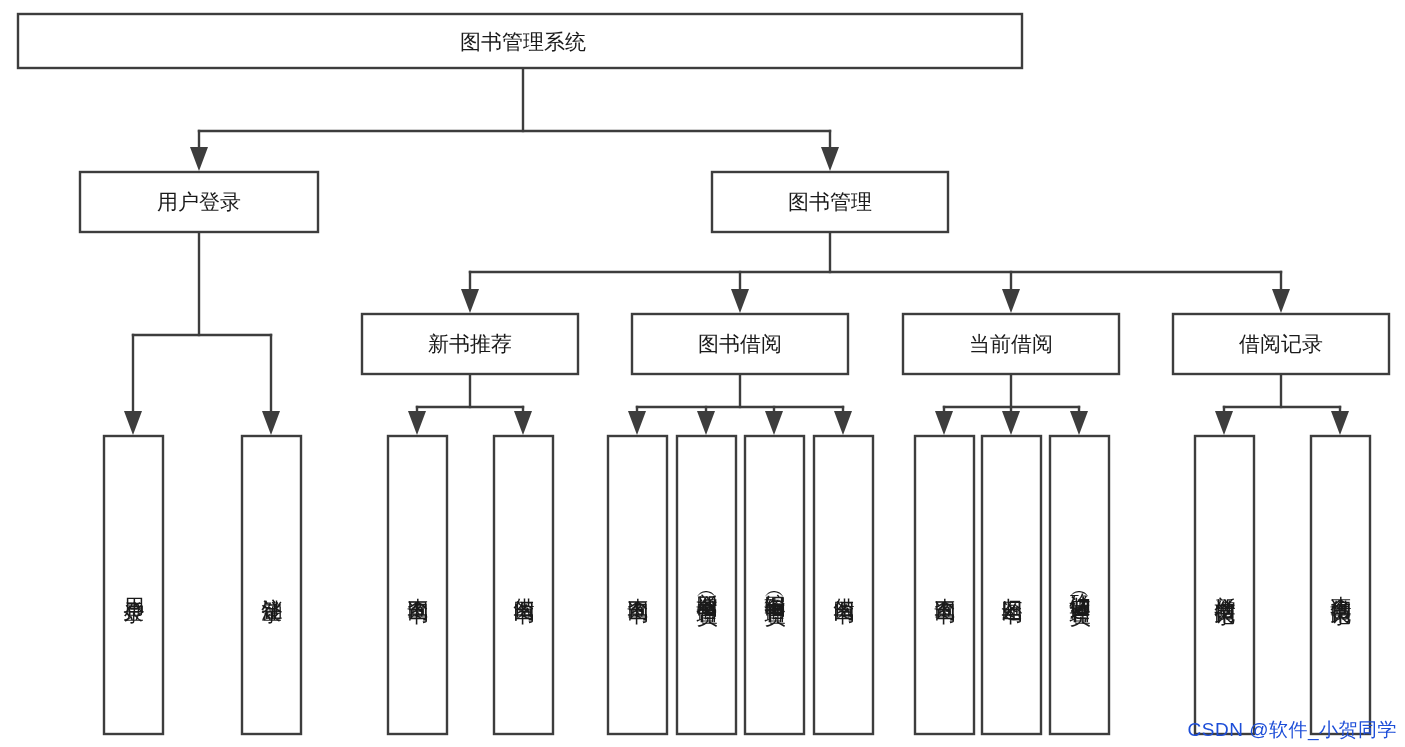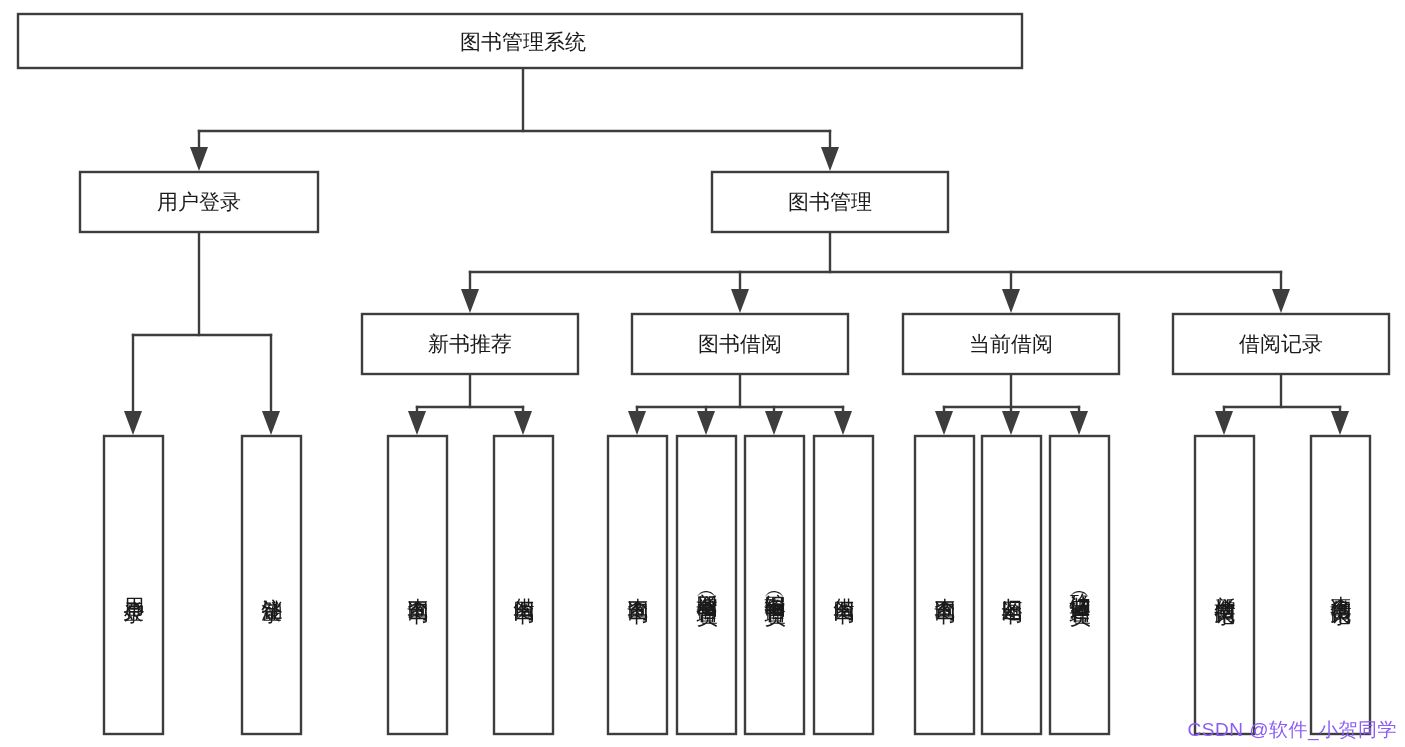--- a/index.html
+++ b/index.html
@@ -65,21 +65,21 @@
     white-space: nowrap;
     pointer-events: none;
     user-select: none;
   }
   .watermark {
     position: absolute;
     right: 8px;
     bottom: 4px;
     font-family: "Liberation Sans", "DejaVu Sans", sans-serif;
     font-size: 19px;
-    color: #8b5cf6;
+    color: #1d4ed8;
     white-space: nowrap;
     letter-spacing: 0.5px;
   }
 </style>
 </head>
 <body>
 
 <div id="diagram-root">
 
   <svg class="flowchart" viewBox="0 0 1405 747" xmlns="http://www.w3.org/2000/svg">

